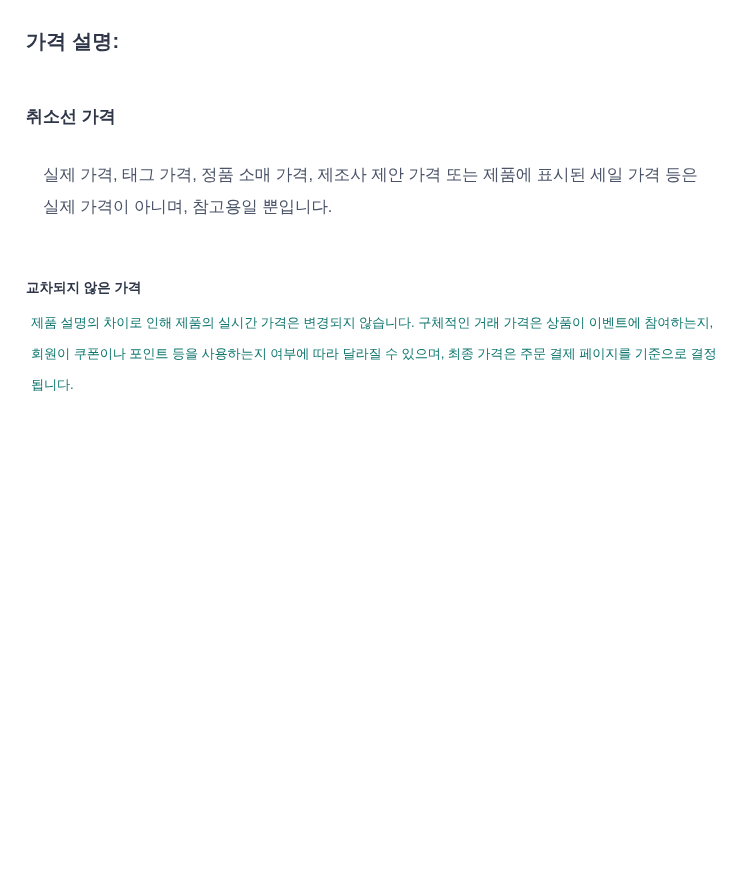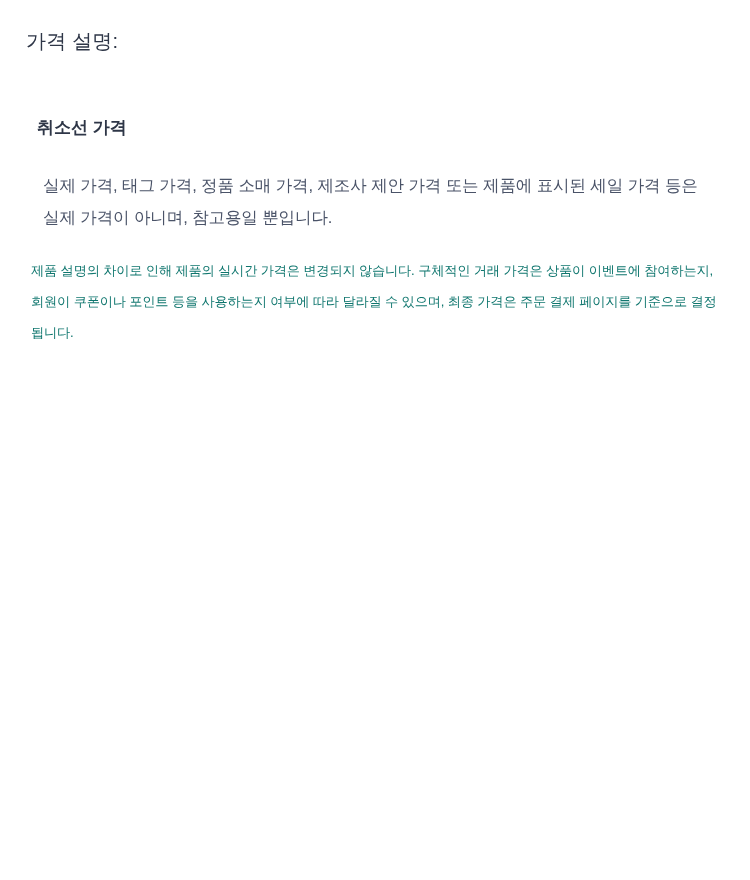--- a/index.html
+++ b/index.html
@@ -16,31 +16,31 @@
   }
   .page {
     width: 750px;
     height: 880px;
     box-sizing: border-box;
     padding: 22px 18px 0 26px;
     position: relative;
   }
   .doc-title {
     font-size: 20px;
-    font-weight: normal;
+    font-weight: bold;
     color: #2e3647;
     letter-spacing: 0.2px;
     margin: 0 0 0 0;
     padding-top: 6px;
   }
   .section-heading {
     font-size: 17px;
     font-weight: bold;
     color: #2e3647;
-    margin: 11px;
+    margin: 0;
     padding-top: 50px;
   }
   .lead-paragraph {
     font-size: 16.5px;
     line-height: 1.95;
     color: #4a5368;
     margin: 12px;
     padding-top: 18px;
     padding-left: 5px;
     padding-right: 6px;
@@ -71,20 +71,21 @@
 <body>
 
 <div class="page">
 
   <h1 class="doc-title">가격 설명:</h1>
 
   <h2 class="section-heading">취소선 가격</h2>
 
   <p class="lead-paragraph">실제 가격, 태그 가격, 정품 소매 가격, 제조사 제안 가격 또는 제품에 표시된 세일 가격 등은 실제 가격이 아니며, 참고용일 뿐입니다.</p>
 
+  <h3 class="sub-heading">교차되지 않은 가격</h3>
 
   <p class="body-paragraph indent-1">제품 설명의 차이로 인해 제품의 실시간 가격은 변경되지 않습니다. 구체적인 거래 가격은 상품이 이벤트에 참여하는지, 회원이 쿠폰이나 포인트 등을 사용하는지 여부에 따라 달라질 수 있으며, 최종 가격은 주문 결제 페이지를 기준으로 결정됩니다.</p>
 
   <div class="gap-1"></div>
 
 
   <div class="gap-2"></div>
 
 
 </div>

